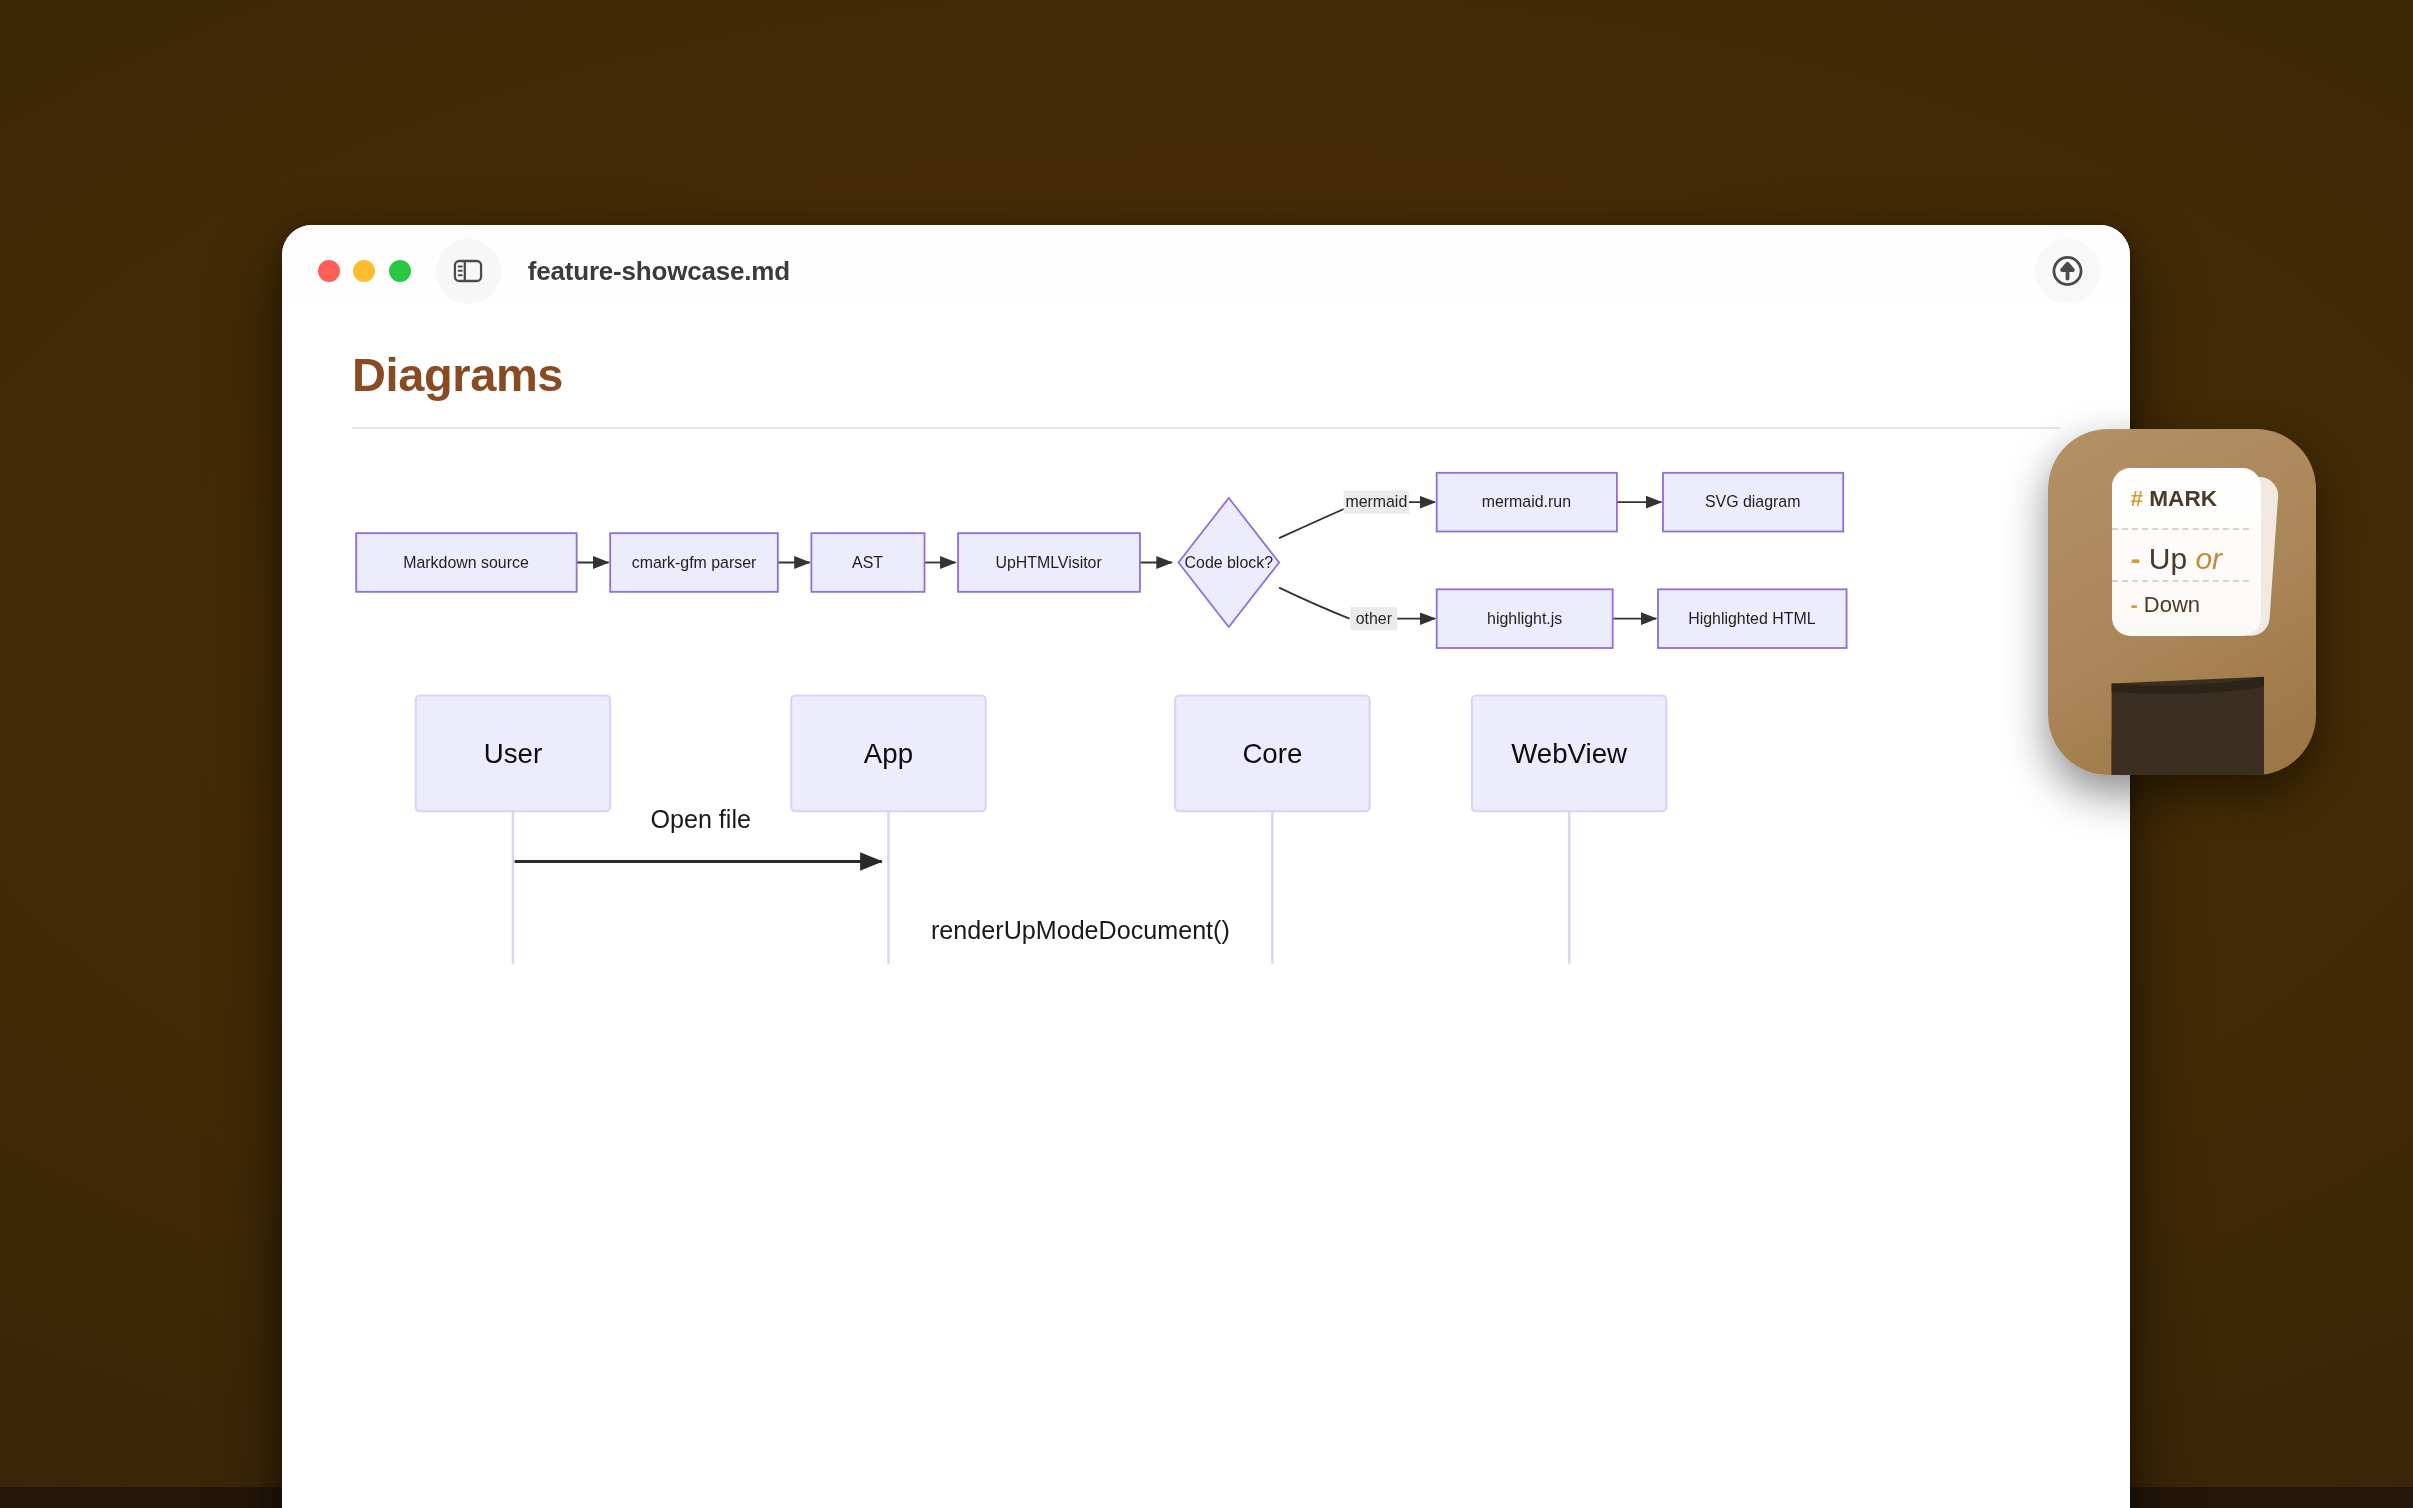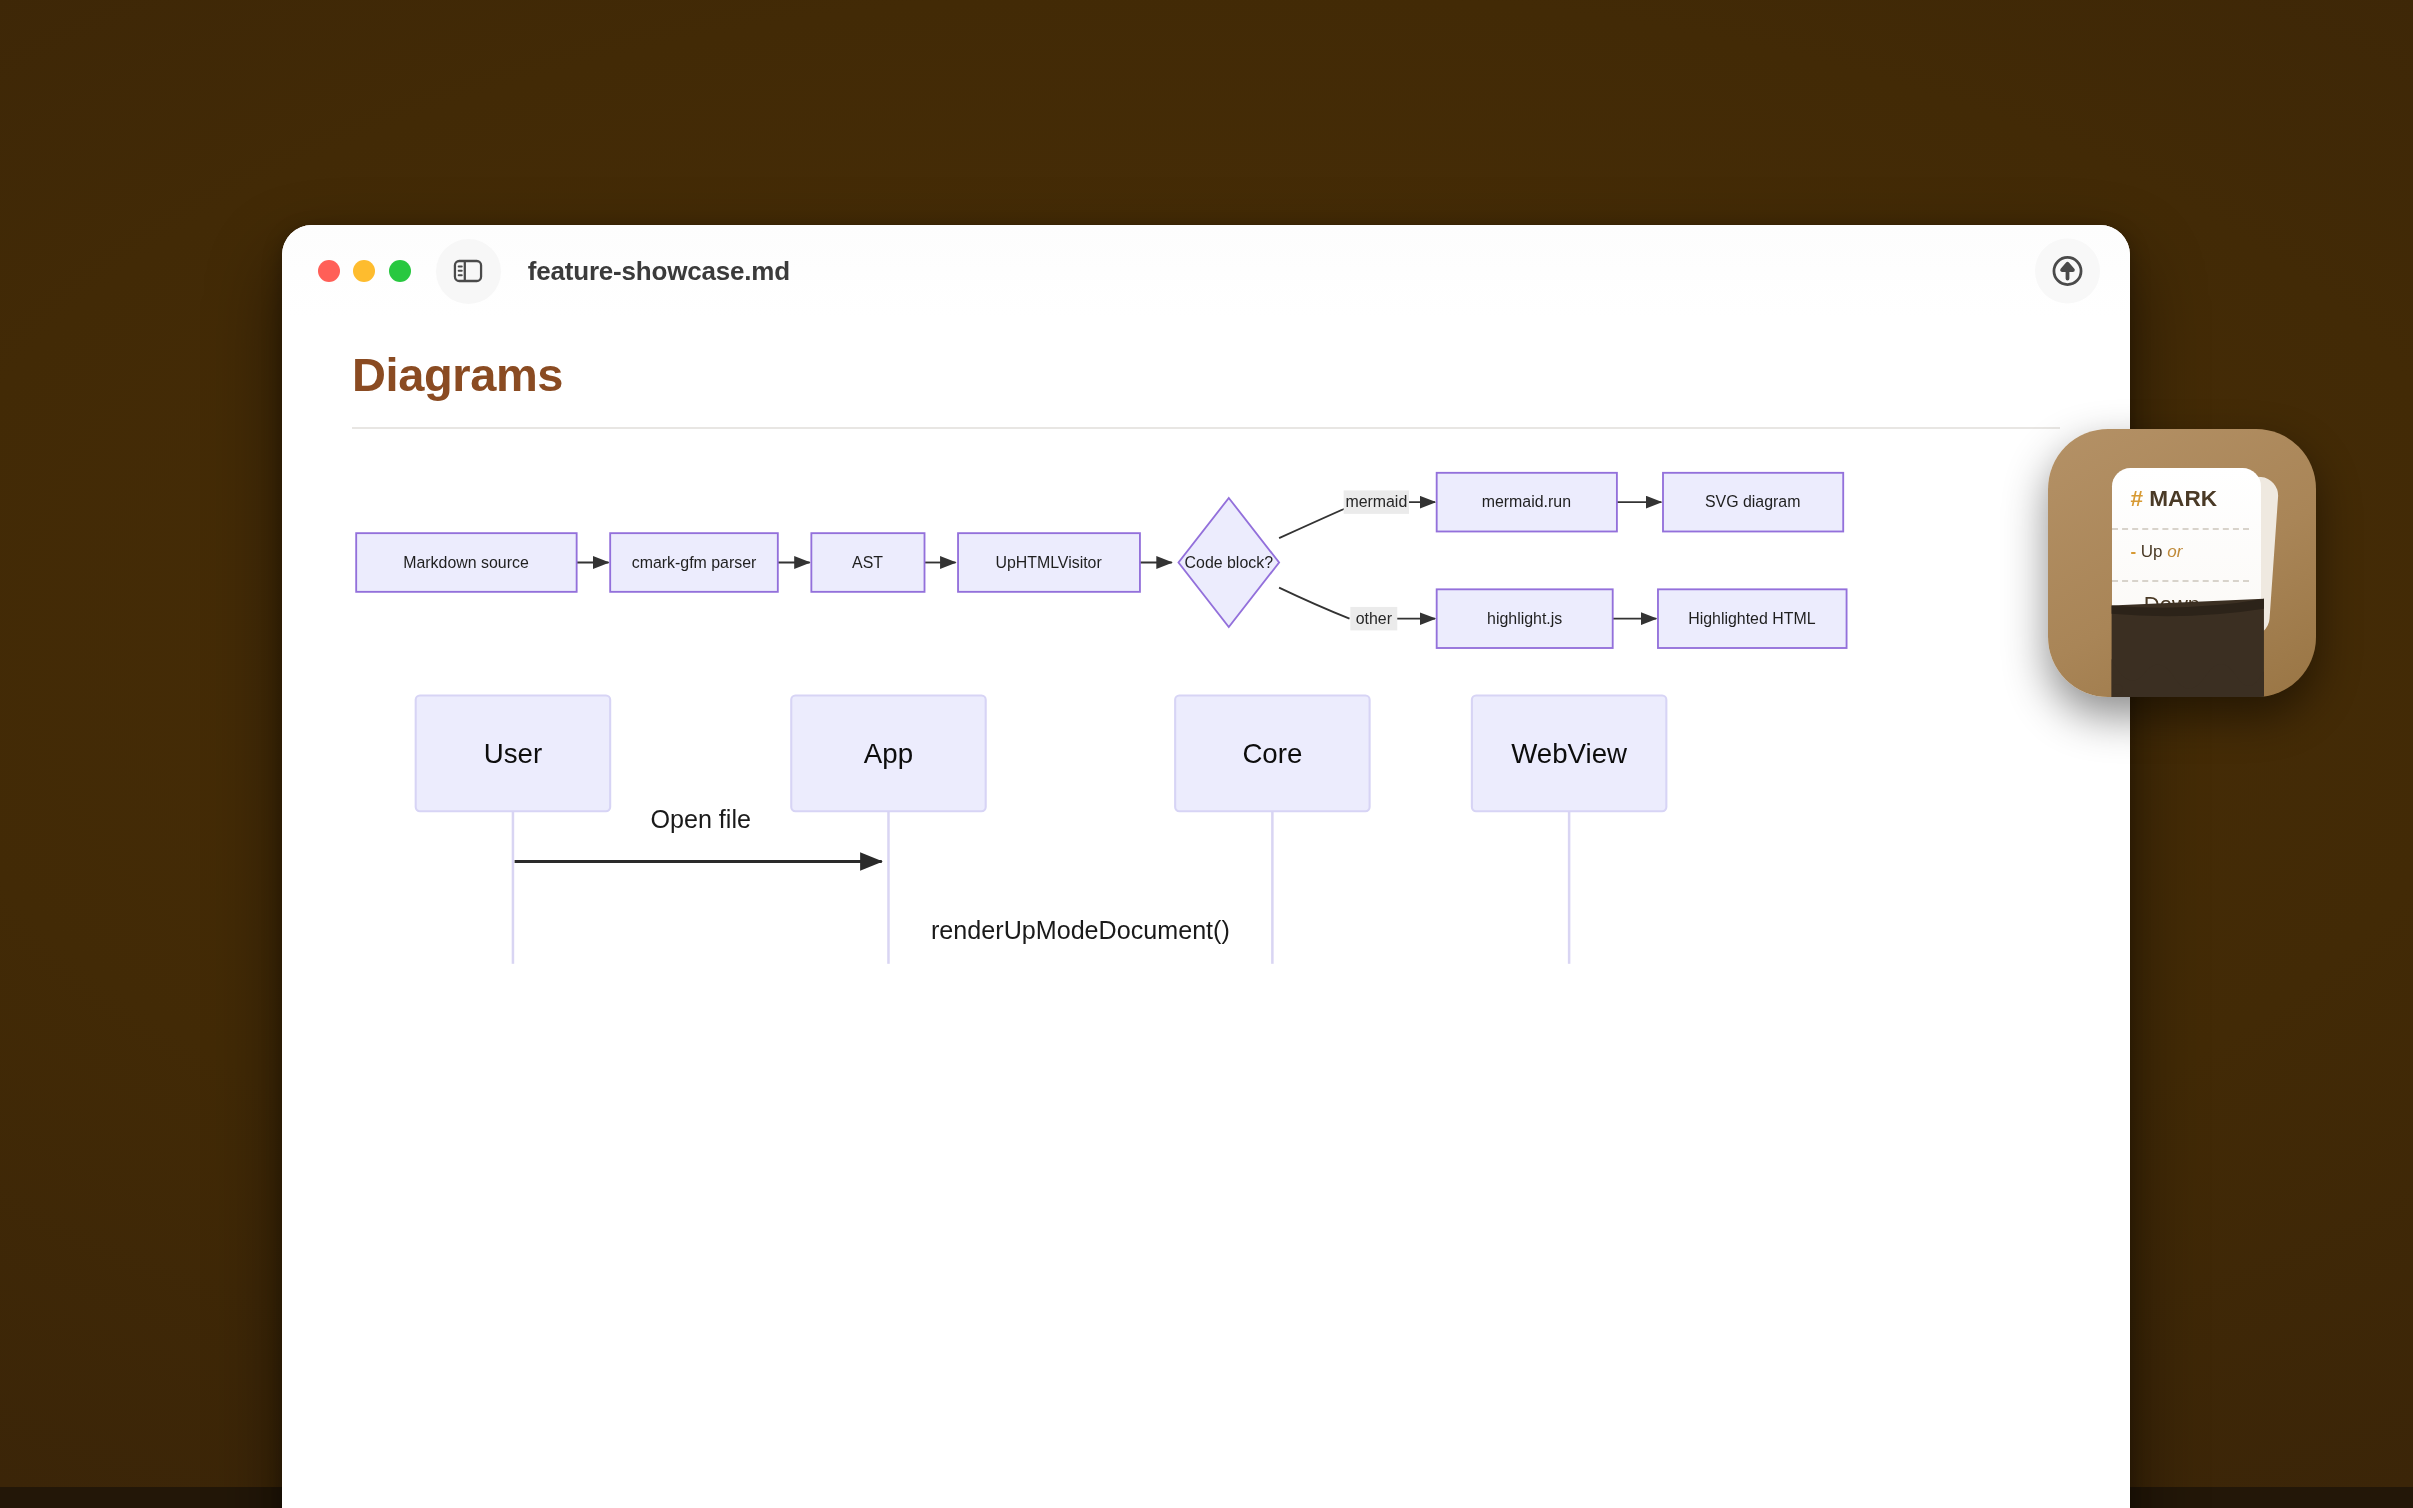--- a/index.html
+++ b/index.html
@@ -209,21 +209,21 @@
     fill: #1a1a1a;
     text-anchor: middle;
   }
 
   
   .app-icon {
     position: absolute;
     left: 2048px;
     top: 429px;
     width: 268px;
-    height: 268px;
+    height: 346px;
     border-radius: 60px;
     background: linear-gradient(150deg, #b49166 0%, #a98557 55%, #997544 100%);
     box-shadow: 0 18.4px 44px rgba(0,0,0,0.45);
     overflow: hidden;
   }
   .app-icon .paper-back {
     position: absolute;
     left: 77px; top: 44px;
     width: 149px; height: 159px;
     background: #efe9e0;
@@ -253,21 +253,21 @@
   }
   .app-icon .txt-mark {
     top: 18.4px;
     font-size: 22.6px;
     font-weight: bold;
     color: #4a3a26;
   }
   .app-icon .txt-mark .hash { color: #d79a34; }
   .app-icon .txt-up {
     top: 74px;
-    font-size: 17px;
+    font-size: 30px;
     color: #4a3a26;
   }
   .app-icon .txt-up .dash { color: #d79a34; font-weight: bold; }
   .app-icon .txt-up .or { color: #c08b3a; font-style: italic; }
   .app-icon .txt-down {
     top: 124px;
     font-size: 22px;
     color: #4a3a26;
   }
   .app-icon .txt-down .dash { color: #d79a34; font-weight: bold; }

